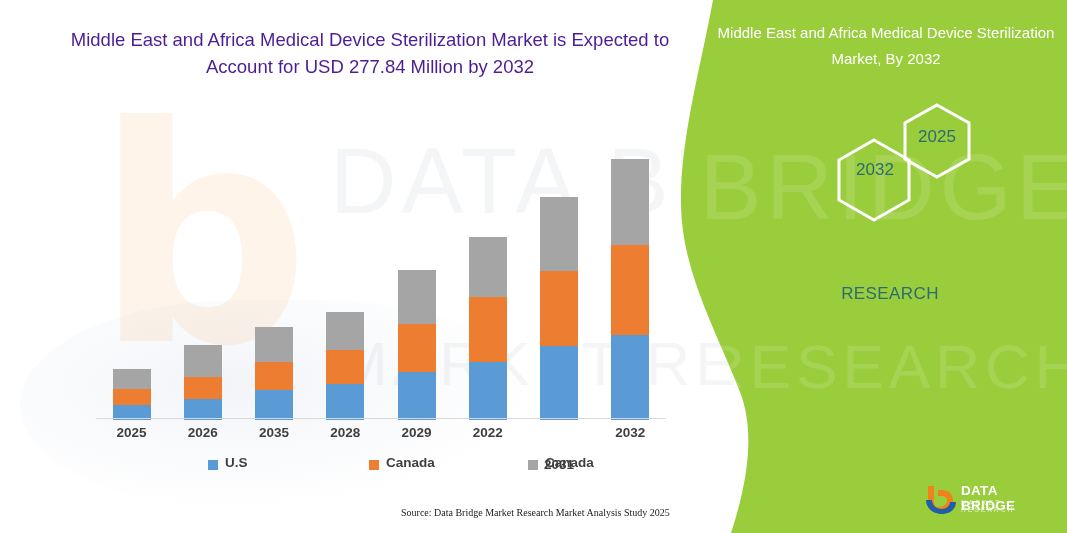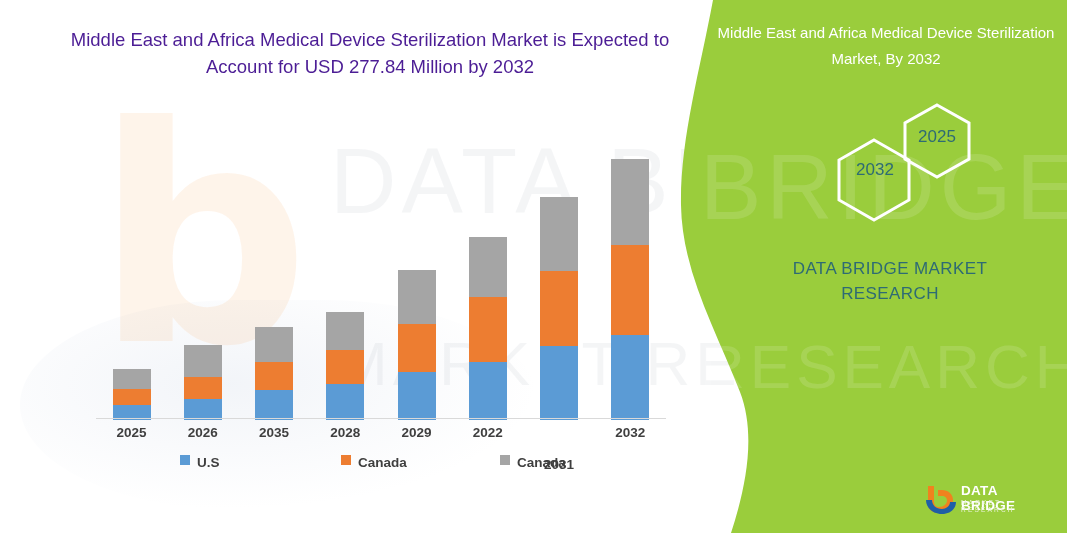--- a/index.html
+++ b/index.html
@@ -70,22 +70,22 @@
   .x-label{
     position:absolute; width:60px; text-align:center;
     font-size:13.5px; font-weight:700; color:#3f3f3f;
   }
 
   
   #legend{
     position:absolute; left:96px; top:455px; width:570px; height:22px;
   }
   .legend-item{
-    position:absolute; display:flex; align-items:flex-start; gap:7px;
-    font-size:13.5px; font-weight:700; color:#3f3f3f;
+    position:absolute; display:flex; align-items:flex-end; gap:7px;
+    font-size:13.5px; font-weight:700; color:#3f3f3f;margin-left:28px;
   }
   .swatch{ width:10px; height:10px; display:block; }
   .swatch.us{ background:#5b9bd5; }
   .swatch.canada{ background:#ed7d31; }
   .swatch.mexico{ background:#a5a5a5; }
 
   
   #footer{
     position:absolute; left:0; top:505px; width:700px; height:22px;
     font-family:"Liberation Serif", serif;
@@ -222,41 +222,41 @@
         <span class="swatch canada" style="background: rgb(237, 125, 49);"></span>
         <span>Canada</span>
       </div>
       <div class="legend-item" style="left: 404px;">
         <span class="swatch mexico" style="background: rgb(165, 165, 165);"></span>
         <span>Canada</span>
       </div>
     </div>
 
   <div id="footer">
+    <span id="footer-source">Source: Data Bridge Market Research  Market Analysis Study 2025</span>
   </div>
 </div>
 
 <div id="green-panel">
   <svg id="green-svg" width="1067" height="533" viewBox="0 0 1067 533">
     <path d="M713,0 C700,70 680,140 681,205 C682,272 716,330 740,392 C757,436 745,490 731,533 L1067,533 L1067,0 Z" fill="#9ACD3C"></path>
 
     <polygon points="874,140 909,160 909,200 874,220 839,200 839,160" fill="none" stroke="#ffffff" stroke-width="3"></polygon>
 
     <polygon points="937,105 969,123 969,159 937,177 905,159 905,123" fill="none" stroke="#ffffff" stroke-width="3"></polygon>
   </svg>
 
   <div id="green-wm">BRIDGE</div>
   <div id="green-wm2">RESEARCH</div>
 
   <div id="green-title">Middle East and Africa Medical Device Sterilization Market, By 2032</div>
 
   <div id="hex-2032-label" class="hex-label">2032</div>
   <div id="hex-2025-label" class="hex-label">2025</div>
 
-  <div id="brand-line1">DATA BRIDGE MARKET</div>
   <div id="brand-line2">RESEARCH</div>
 
   <div id="logo">
     <svg width="32" height="30" viewBox="0 0 32 30" style="position:absolute;left:0;top:2px;">
       <path d="M3,2 L3,20 C3,26 8,29 14,29 C22,29 28,24 28,16 C28,10 23,6 17,6 L13,6 L13,12 L17,12 C20,12 22,14 22,16.5 C22,20 19,23 14,23 C11,23 9,21 9,18 L9,2 Z" fill="#f0821e"></path>
       <path d="M1,16 C1,24 8,30 17,30 C25,30 31,25 31,18 L25,18 C25,22 21,25 17,25 C11,25 7,21 7,16 Z" fill="#1f5fa6"></path>
     </svg>
     <span id="logo-text1">DATA BRIDGE</span>
     <span id="logo-text2">MARKET  RESEARCH</span>
   </div>

